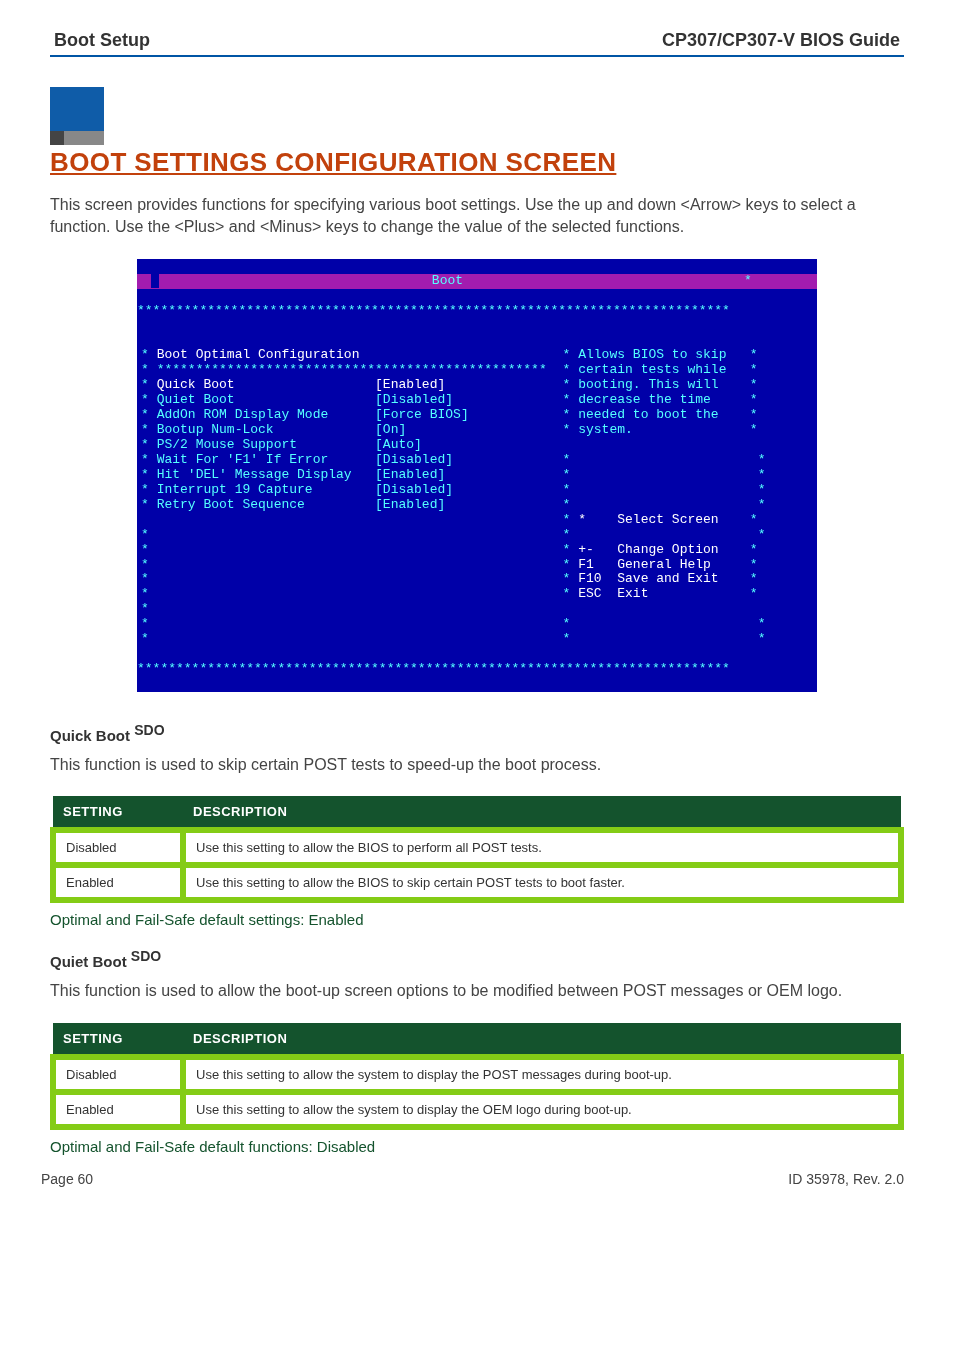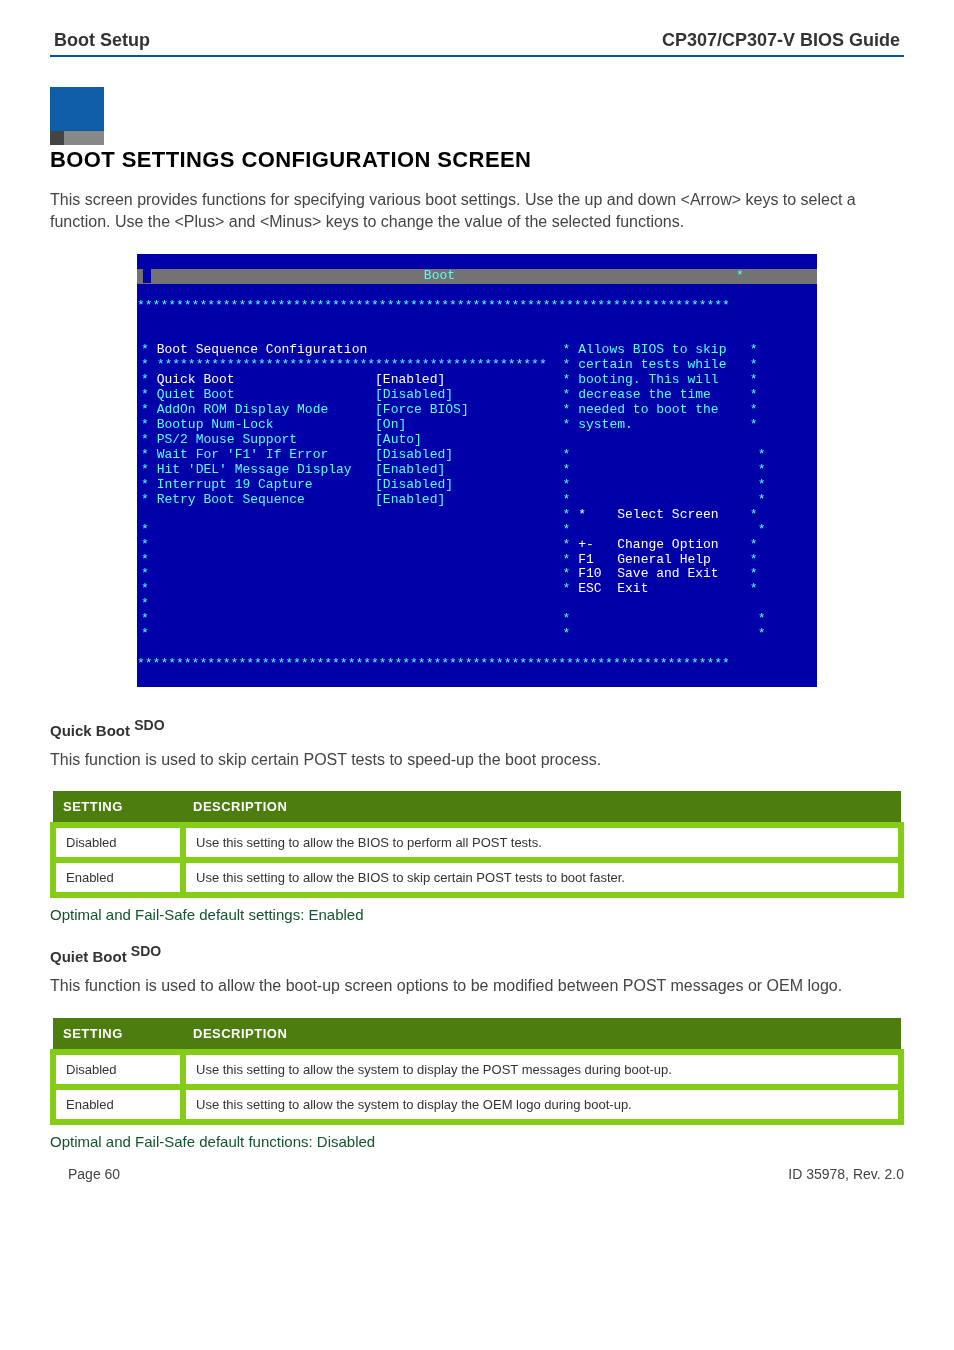--- a/index.html
+++ b/index.html
@@ -20,50 +20,50 @@
       font-size: 18px;
       margin-bottom: 4px;
       padding: 0 4px;
       gap: 44px;
     }
     hr.header-line { border: none; border-top: 2px solid #0055a5; margin-bottom: 30px; }
     .logo { position: relative; width: 80px; height: 60px; }
     .logo .sq { position:absolute; left:0; top:0; width:54px; height:44px; background:#0f5ca8; }
     .logo .leg1 { position:absolute; left:0; top:44px; width:14px; height:14px; background:#444; }
     .logo .leg2 { position:absolute; left:14px; top:44px; width:40px; height:14px; background:#888; }
-    h1 { font-size: 22px; font-weight: bold; color: #000000; letter-spacing: 0.4px; margin-bottom: 16px; }
+    h1 { font-size: 26px; font-weight: bold; color: #c2410c; letter-spacing: 0.4px; margin-bottom: 16px; text-decoration: underline; }
     p.body { font-size: 16px; color: #444; line-height: 1.4; margin-bottom: 20px; }
     .bios-screenshot {
       font-family: "Courier New", monospace;
       font-size: 13px;
       background: #0000a8;
       color: #fff;
       width: 680px;
       margin: 20px auto 30px auto;
       line-height: 1.15;
       white-space: pre;
     }
-    .bios-titlebar { background:#737373; color:#0000a8; text-align:left; padding:0 6px; }
+    .bios-titlebar { background:#a21caf; color:#0000a8; text-align:left; padding:0 14px; }
     .bios-body { display:flex; }
     .bios-left { flex: 0 0 62%; padding: 0 4px; }
     .bios-right { flex: 0 0 38%; padding: 0 4px; border-left: none; }
     .white { color:#fff; }
     .cyan { color:#55ffff; }
     .bios-copyright { background:#00a8a8; color:#fff; text-align:center; }
     h2.sub { font-size: 15px; font-weight:bold; margin-top: 20px; margin-bottom:10px; }
     h2.sub .sdo { font-size: 14px; vertical-align: super; }
     table.settings { width:100%; border-collapse: collapse; margin-bottom: 8px; font-size: 13px; }
-    table.settings th { background:#4d7c0f; color:#fff; text-align:left; padding:8px 10px; font-weight:bold; letter-spacing:0.5px; }
+    table.settings th { background:#14532d; color:#fff; text-align:left; padding:8px 10px; font-weight:bold; letter-spacing:0.5px; }
     table.settings td { border:6px solid #84cc16; padding:7px 10px; color:#333; }
     table.settings th:first-child, table.settings td:first-child { width: 130px; }
     .default-note { font-size: 15px; color:#14532d; margin-bottom: 20px; }
     .footer-row {
       display:flex; justify-content: space-between;
       font-size: 14px; color:#444;
-      position:absolute; bottom: 28px; left:68px; right:50px;
+      position:absolute; bottom: 28px; left:41px; right:50px;
     }
   </style>
 </head>
 <body>
 
 <div class="header-row">
   <span>Boot Setup</span>
   <span>CP307/CP307-V BIOS Guide</span>
 </div>
 <hr class="header-line">
@@ -75,21 +75,21 @@
 </div>
 
 <h1>BOOT SETTINGS CONFIGURATION SCREEN</h1>
 <p class="body">This screen provides functions for specifying various boot settings. Use the up and down &lt;Arrow&gt; keys to select a function. Use the &lt;Plus&gt; and &lt;Minus&gt; keys to change the value of the selected functions.</p>
 
 <div class="bios-screenshot">
 <div class="bios-titlebar"><span style="background:#0000a8;color:#c0c0c0;">&nbsp;</span>                                   <span class="cyan">Boot</span>                                    <span class="cyan">*</span></div>
 <div class="cyan">****************************************************************************</div>
 <div class="bios-body">
 <div class="bios-left">
-<span class="cyan">*</span> <span class="white">Boot Sequence Configuration</span>
+<span class="cyan">*</span> <span class="white">Boot Optimal Configuration</span>
 <span class="cyan">*</span> <span class="cyan">**************************************************</span>
 <div id="bios-rows"><div><span class="cyan">*</span> <span class="white">Quick Boot                  </span><span class="white">[Enabled]</span></div><div><span class="cyan">*</span> <span class="cyan">Quiet Boot                  </span><span class="cyan">[Disabled]</span></div><div><span class="cyan">*</span> <span class="cyan">AddOn ROM Display Mode      </span><span class="cyan">[Force BIOS]</span></div><div><span class="cyan">*</span> <span class="cyan">Bootup Num-Lock             </span><span class="cyan">[On]</span></div><div><span class="cyan">*</span> <span class="cyan">PS/2 Mouse Support          </span><span class="cyan">[Auto]</span></div><div><span class="cyan">*</span> <span class="cyan">Wait For 'F1' If Error      </span><span class="cyan">[Disabled]</span></div><div><span class="cyan">*</span> <span class="cyan">Hit 'DEL' Message Display   </span><span class="cyan">[Enabled]</span></div><div><span class="cyan">*</span> <span class="cyan">Interrupt 19 Capture        </span><span class="cyan">[Disabled]</span></div><div><span class="cyan">*</span> <span class="cyan">Retry Boot Sequence         </span><span class="cyan">[Enabled]</span></div></div>
 <span class="cyan">*</span>
 <span class="cyan">*</span>
 <span class="cyan">*</span>
 <span class="cyan">*</span>
 <span class="cyan">*</span>
 <span class="cyan">*</span>
 <span class="cyan">*</span>
 <span class="cyan">*</span>

